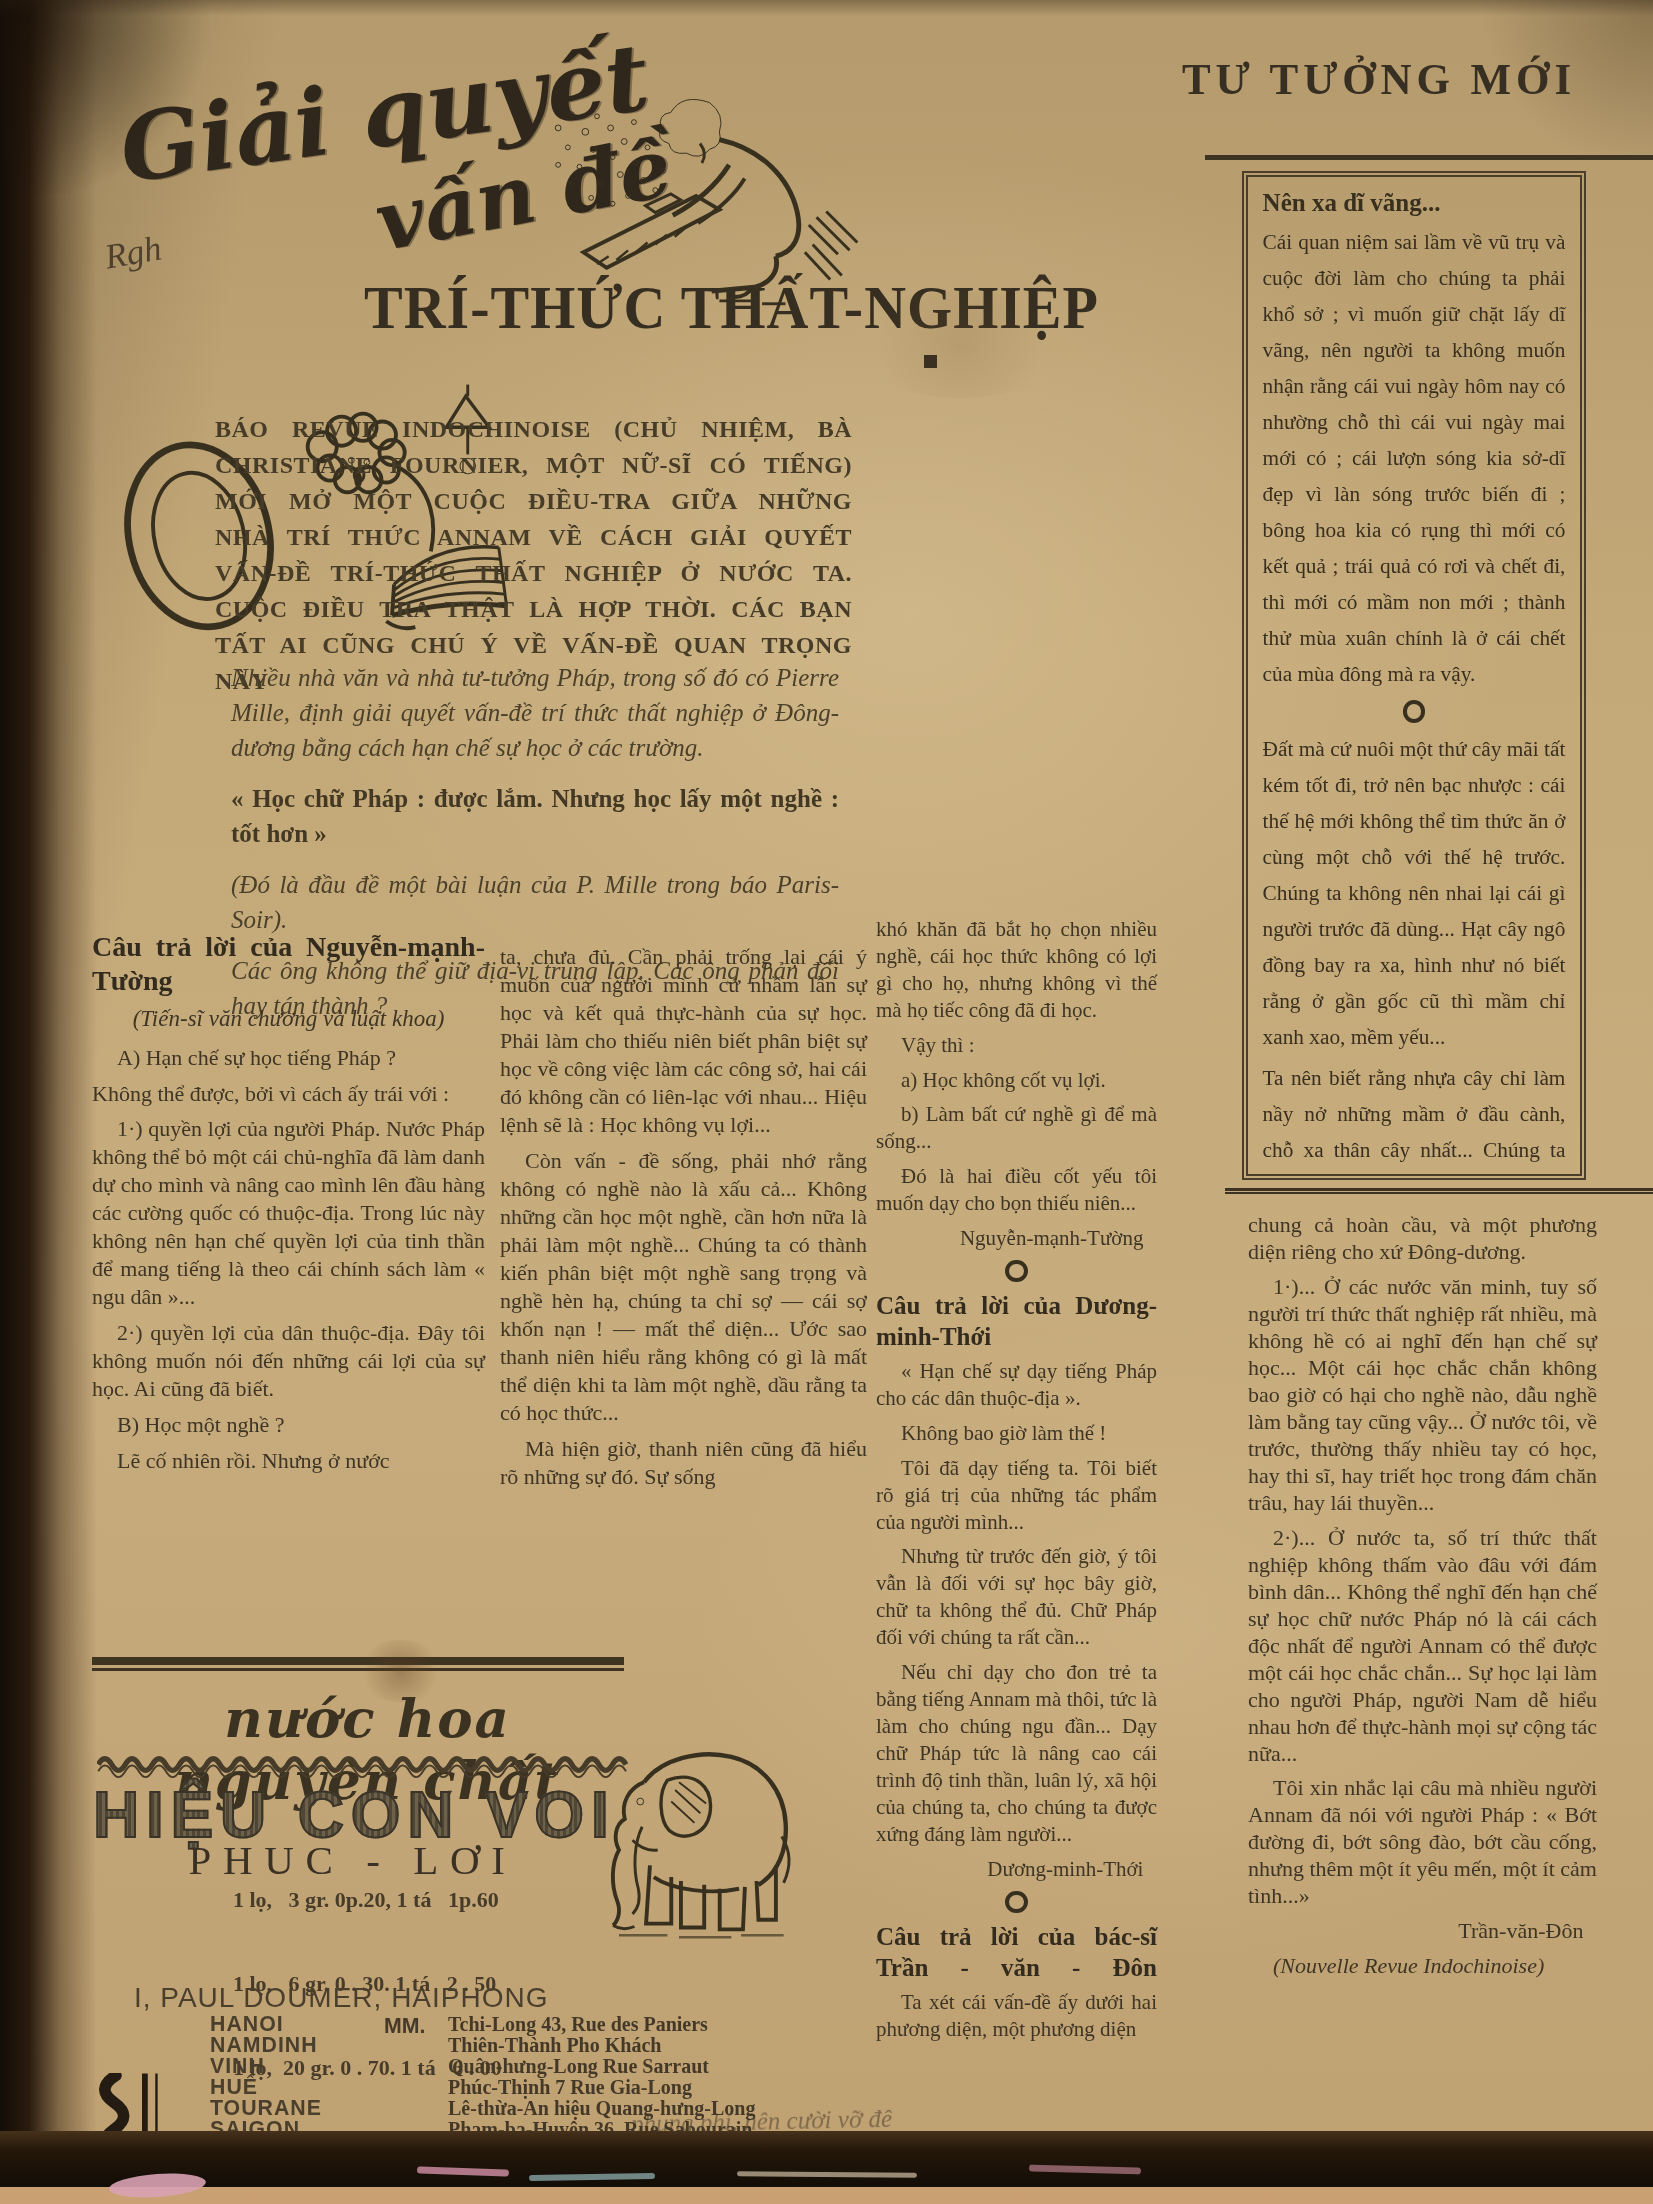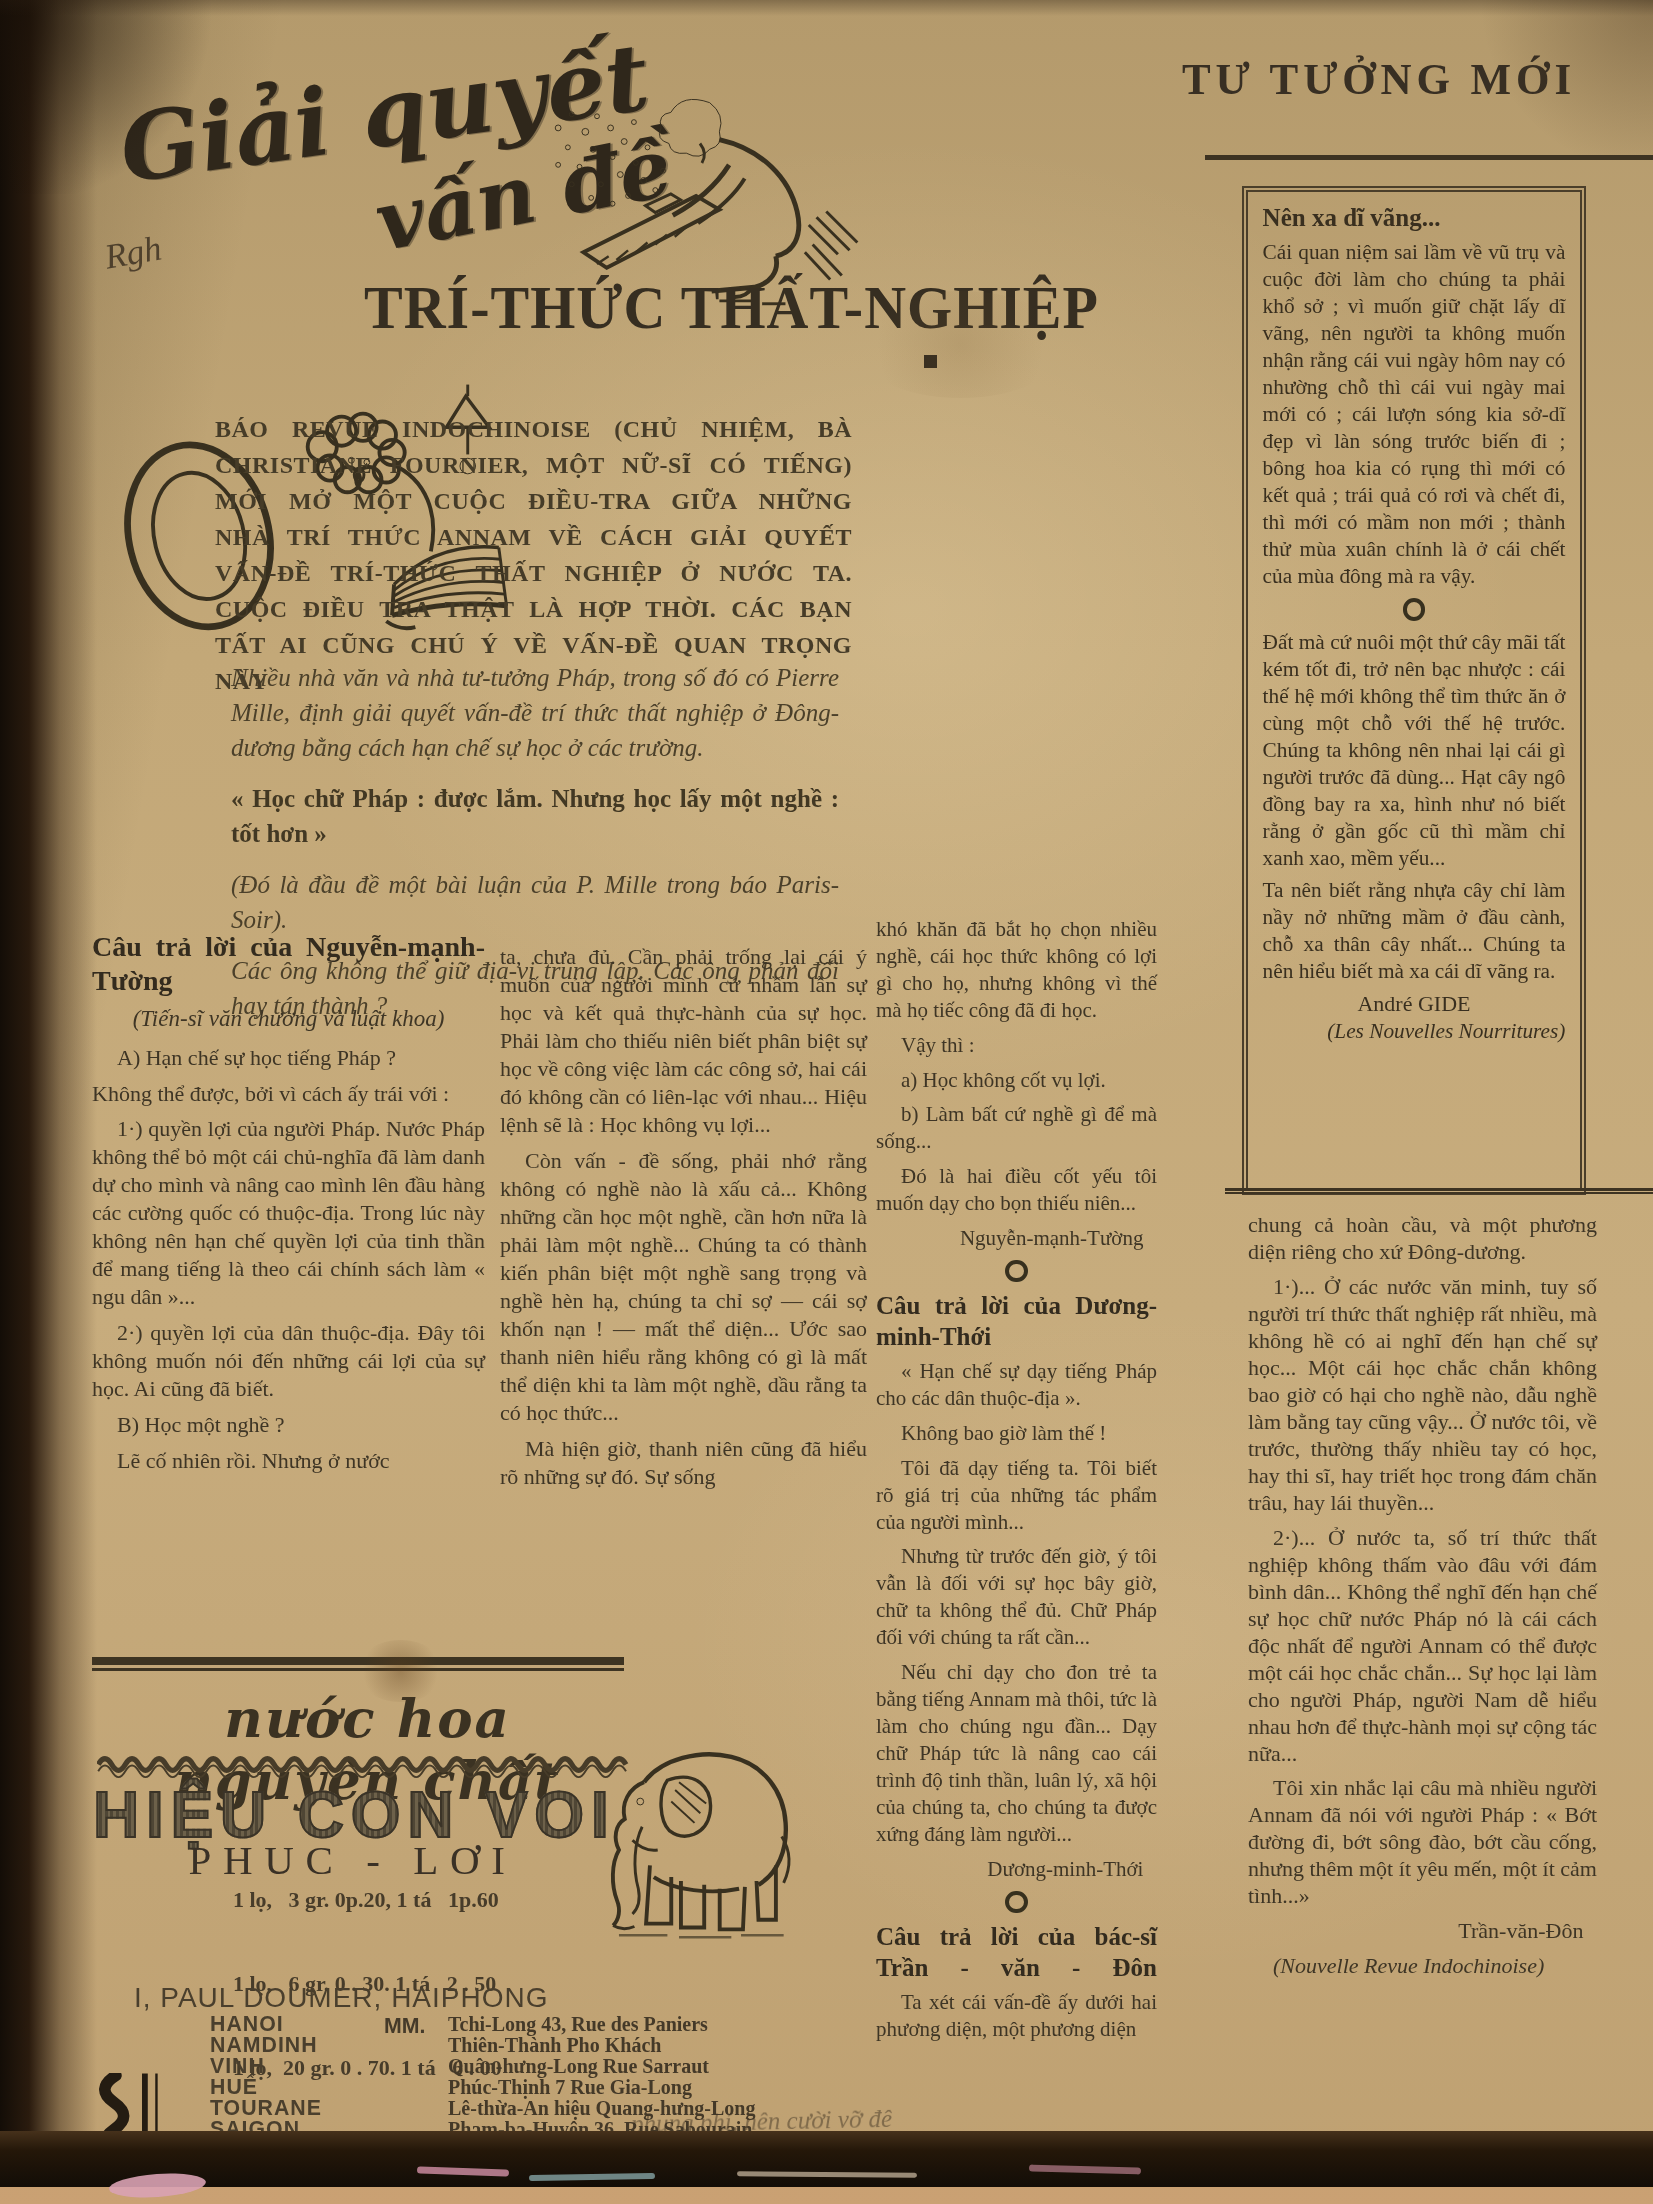--- a/index.html
+++ b/index.html
@@ -62,24 +62,24 @@
             text-align:justify;text-align-last:justify;}
   .ans-head.small{font-size:25px;line-height:31px;}
   .ans-sub{font-style:italic;font-size:23px;line-height:29px;text-align:center;margin:0 0 11px 0;}
   .sig{text-align:right;padding-right:13.6px;margin:1.9px 0 5.8px 0;text-indent:0;}
   .src{text-align:left;font-style:italic;margin:1.9px 0;text-indent:0;}
   .orn{display:flex;justify-content:center;margin:7.8px 0;}
   .orn span{width:14.6px;height:14.6px;border:4.9px solid #37301e;border-radius:50%;}
 
   
   .rule-top{left:1205px;top:155px;width:448px;height:4.9px;background:#3d3322;}
-  .sidebar-box{left:1242px;top:186px;width:344px;height:1009px;border:6.8px double #4a3e2a;
+  .sidebar-box{left:1242px;top:171px;width:344px;height:1009px;border:6.8px double #4a3e2a;
                padding:11.6px 14.6px;box-sizing:border-box;color:#392f1f;overflow:hidden;}
   .sb-title{font-weight:bold;font-size:25px;margin:0 0 7.8px 0;}
-  .sidebar-box p{margin:0 0 5.8px 0;font-size:21.3px;line-height:27px;text-align:justify;text-indent:21.3px;}
+  .sidebar-box p{margin:0 0 5.8px 0;font-size:21.3px;line-height:36px;text-align:justify;text-indent:21.3px;}
   .sidebar-box p.cont{text-indent:0;}
   .sb-sig{text-align:center;font-size:22px;margin:1.9px 0;}
   .sb-src{text-align:right;font-style:italic;font-size:21.3px;}
   .rule-bottom{left:1225px;top:1188px;width:429px;height:5.8px;
                background:linear-gradient(#3d3322 0 2.9px,transparent 2.9px 3.9px,#3d3322 3.9px 5.8px);}
 
   
   .ad-divider{left:92px;top:1657px;width:532px;height:13.6px;
               background:linear-gradient(#3e3422 0 7.8px,transparent 7.8px 10.7px,#3e3422 10.7px 13.6px);}
   .ad-tagline{left:103px;top:1687px;width:529px;font-family:"DejaVu Serif",serif;font-style:italic;

